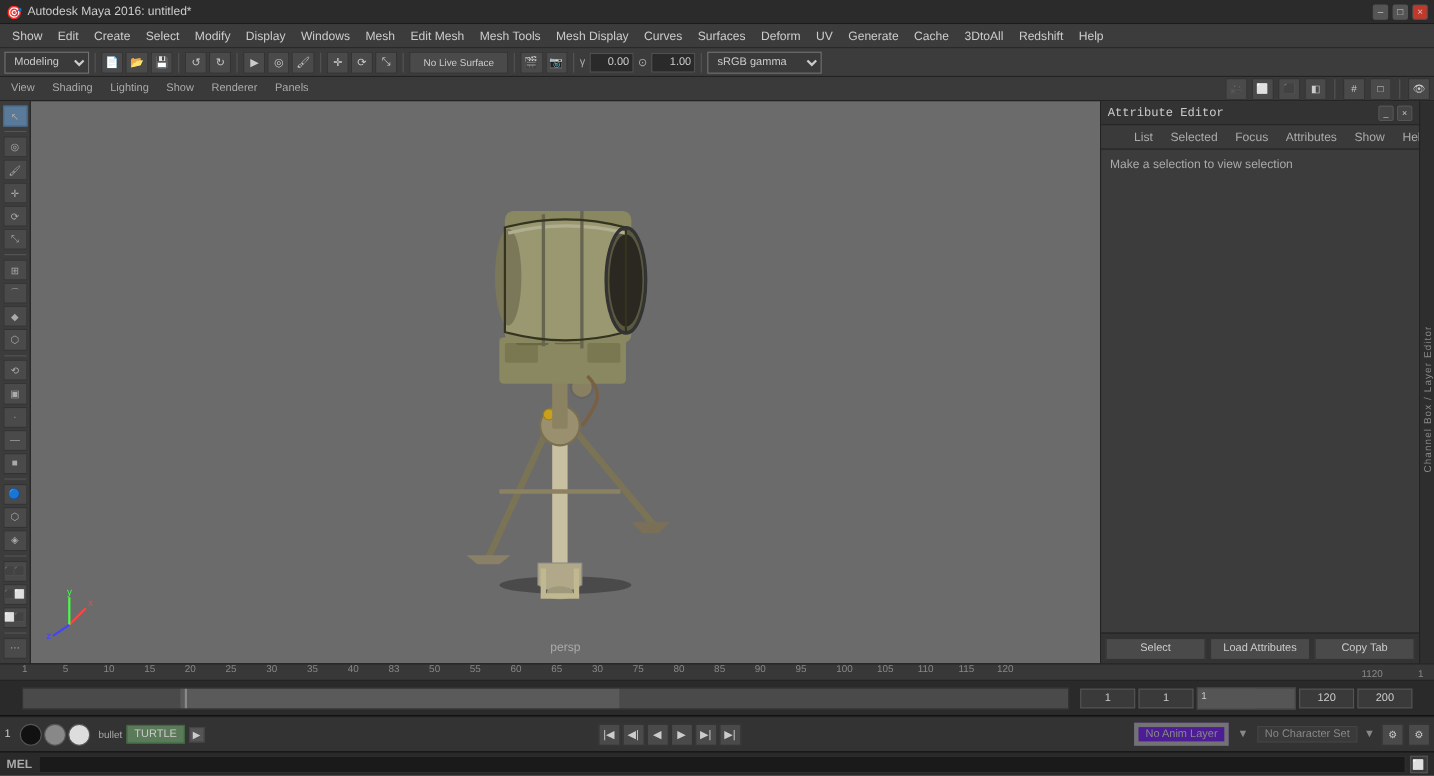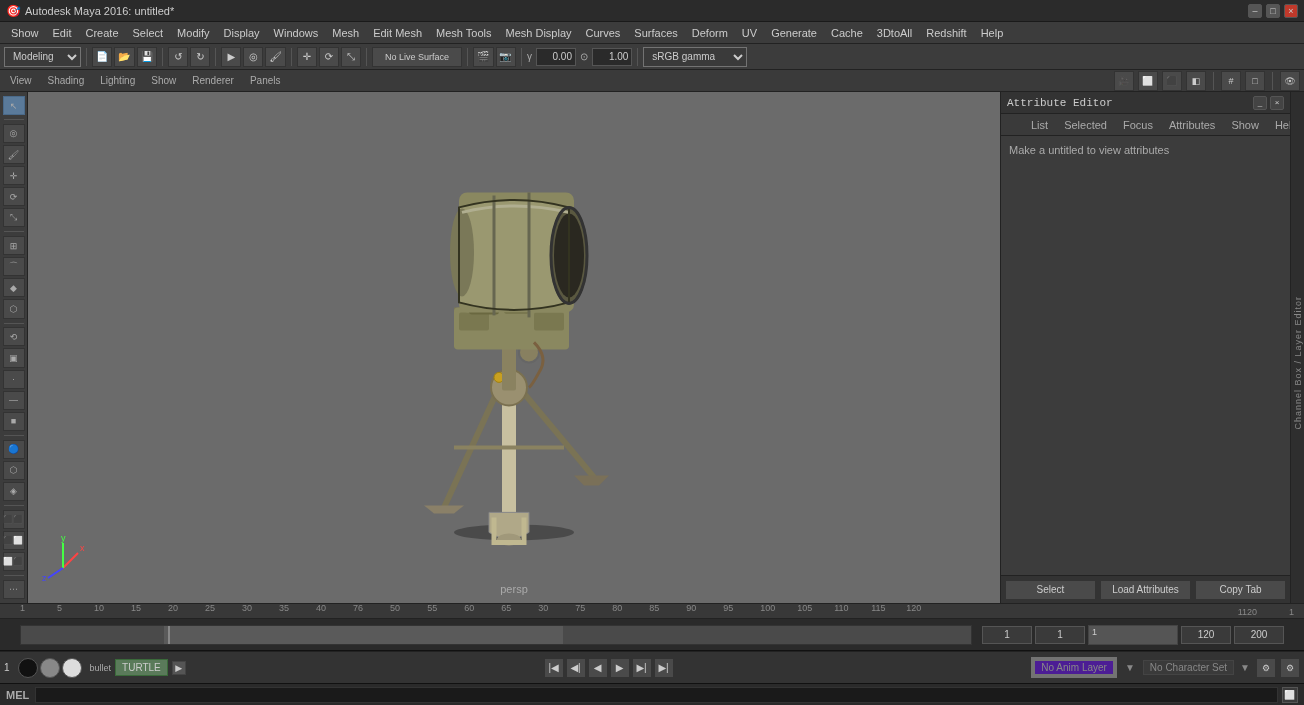--- a/index.html
+++ b/index.html
@@ -366,21 +366,21 @@
     </div>
     <div id="attr-editor-tabs">
       <span class="ae-tab">List</span>
       <span class="ae-tab">Selected</span>
       <span class="ae-tab">Focus</span>
       <span class="ae-tab">Attributes</span>
       <span class="ae-tab">Show</span>
       <span class="ae-tab">Help</span>
     </div>
     <div id="attr-editor-content">
-      <span>Make a untitled to view attributes</span>
+      <span>Make a selection to view selection</span>
     </div>
     <div id="attr-editor-footer">
       <button class="ae-footer-btn">Select</button>
       <button class="ae-footer-btn">Load Attributes</button>
       <button class="ae-footer-btn">Copy Tab</button>
     </div>
   </div>
 
   <div id="right-strip" style="width:14px; background:#2e2e2e; border-left:1px solid #222; display:flex; flex-direction:column; align-items:center; justify-content:center;">
     <span id="right-strip-label" style="writing-mode:vertical-rl; transform:rotate(180deg); font-size:9px; color:#888; white-space:nowrap; letter-spacing:1px;">Channel Box / Layer Editor</span>
@@ -393,21 +393,21 @@
     <div style="position:relative; width:100%; height:16px;">
       <span class="ruler-mark" style="left:0px;">1</span>
       <span class="ruler-mark" style="left:3.8%;">5</span>
       <span class="ruler-mark" style="left:7.6%;">10</span>
       <span class="ruler-mark" style="left:11.4%;">15</span>
       <span class="ruler-mark" style="left:15.2%;">20</span>
       <span class="ruler-mark" style="left:19%;">25</span>
       <span class="ruler-mark" style="left:22.8%;">30</span>
       <span class="ruler-mark" style="left:26.6%;">35</span>
       <span class="ruler-mark" style="left:30.4%;">40</span>
-      <span class="ruler-mark" style="left:34.2%;">76</span>
+      <span class="ruler-mark" style="left:34.2%;">83</span>
       <span class="ruler-mark" style="left:38%;">50</span>
       <span class="ruler-mark" style="left:41.8%;">55</span>
       <span class="ruler-mark" style="left:45.6%;">60</span>
       <span class="ruler-mark" style="left:49.4%;">65</span>
       <span class="ruler-mark" style="left:53.2%;">30</span>
       <span class="ruler-mark" style="left:57%;">75</span>
       <span class="ruler-mark" style="left:60.8%;">80</span>
       <span class="ruler-mark" style="left:64.6%;">85</span>
       <span class="ruler-mark" style="left:68.4%;">90</span>
       <span class="ruler-mark" style="left:72.2%;">95</span>

